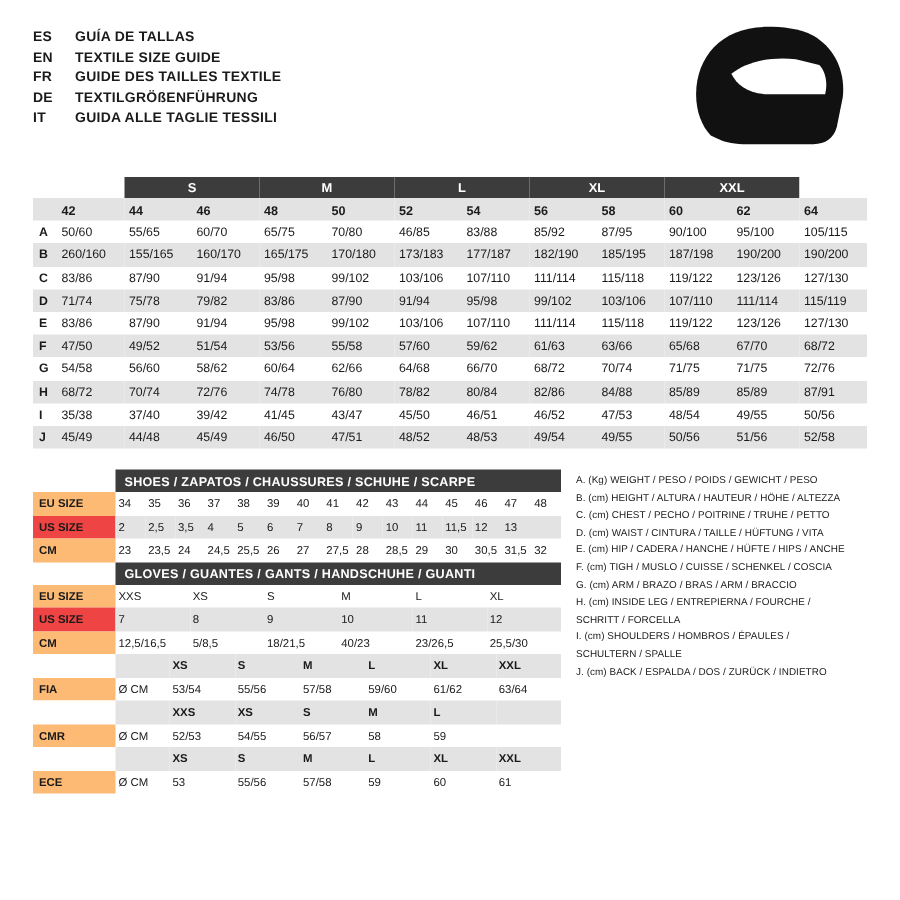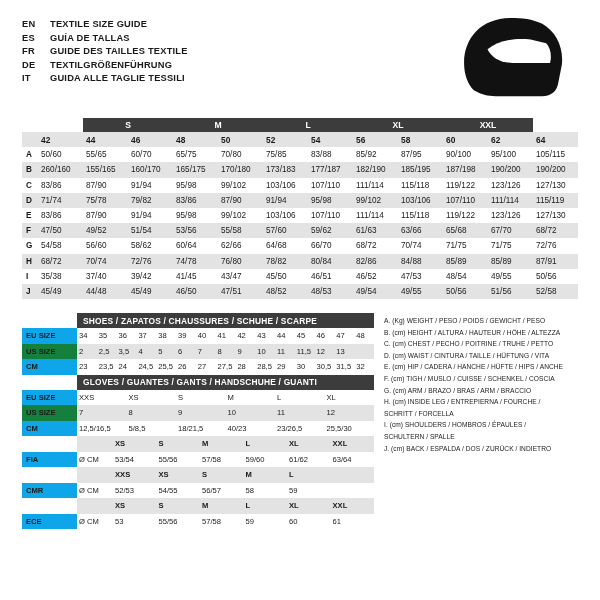--- a/index.html
+++ b/index.html
@@ -133,44 +133,44 @@
   .sub-table td {
     padding: 1.5px 0 1.5px 2px;
     height: 12.5px;
     vertical-align: middle;
   }
   .sub-table td.key {
     width: 55px;
     font-weight: bold;
     font-size: 7.6px;
     padding-left: 4px;
-    background: #0ea5e9;
+    background: #fdba74;
   }
   .sub-table tr.shade td { background: #e3e3e3; }
-  .sub-table tr.shade td.key { background: #15803d; }
+  .sub-table tr.shade td.key { background: #ef4444; }
   .sub-table tr.hdr td {
     font-weight: bold;
     background: #e3e3e3;
   }
   .sub-table tr.hdr td.key { background: #ffffff; }
 </style>
 </head>
 <body>
 
 <div class="page">
 
   <div class="header">
     <div class="langs">
       <div class="lang-row">
+        <span class="lang-code">ES</span>
+        <span class="lang-text">GUÍA DE TALLAS</span>
+      </div>
+      <div class="lang-row">
         <span class="lang-code">EN</span>
         <span class="lang-text">TEXTILE SIZE GUIDE</span>
-      </div>
-      <div class="lang-row">
-        <span class="lang-code">ES</span>
-        <span class="lang-text">GUÍA DE TALLAS</span>
       </div>
       <div class="lang-row">
         <span class="lang-code">FR</span>
         <span class="lang-text">GUIDE DES TAILLES TEXTILE</span>
       </div>
       <div class="lang-row">
         <span class="lang-code">DE</span>
         <span class="lang-text">TEXTILGRÖßENFÜHRUNG</span>
       </div>
       <div class="lang-row">
@@ -220,21 +220,21 @@
         <td>64</td>
       </tr>
 
       <tr>
         <td class="rowlabel">A</td>
         <td class="num">50/60</td>
         <td class="num">55/65</td>
         <td class="num">60/70</td>
         <td class="num">65/75</td>
         <td class="num">70/80</td>
-        <td class="num">75/85</td>
+        <td class="num">46/85</td>
         <td class="num">83/88</td>
         <td class="num">85/92</td>
         <td class="num">87/95</td>
         <td class="num">90/100</td>
         <td class="num">95/100</td>
         <td class="num">105/115</td>
       </tr>
 
       <tr class="shade">
         <td class="rowlabel">B</td>

